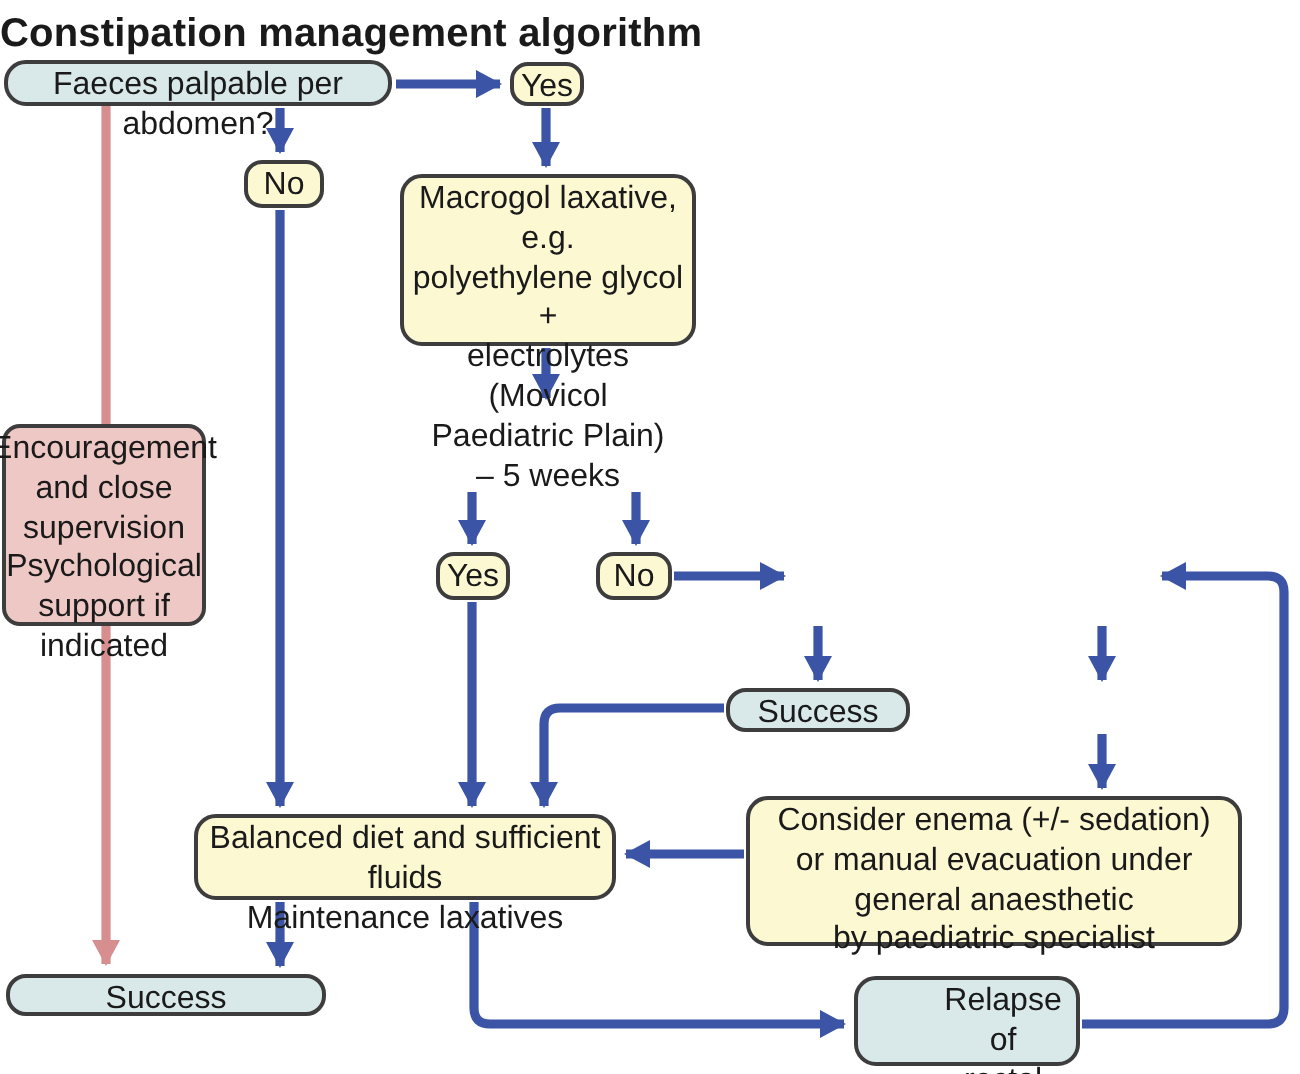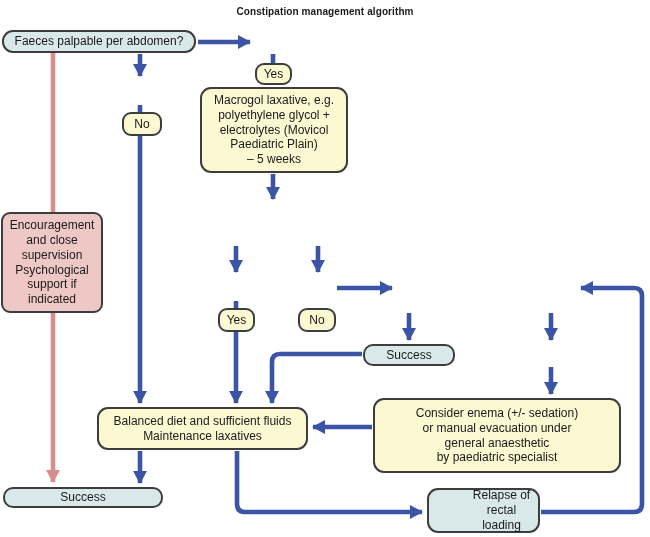--- a/index.html
+++ b/index.html
@@ -11,39 +11,39 @@
     --border:#3d3d3d;
     --text:#1a1a1a;
     --background:#ffffff;
   }
   html,body{margin:0;padding:0;background:#fff;}
   .canvas{
     position:relative;width:650px;height:537px;background:var(--background);
     font-family:"Liberation Sans", sans-serif;color:var(--text);overflow:hidden;
   }
   .diagram-title{
-    position:absolute;left:0;top:6px;width:650px;text-align:center;
-    font-size:10px;font-weight:bold;letter-spacing:0.1px;z-index:3;
+    position:absolute;left:0;top:6px;width:650px;
+    font-size:20px;font-weight:bold;letter-spacing:0.1px;z-index:3;
   }
   svg.edges{position:absolute;left:0;top:0;z-index:1;}
   .edge{fill:none;stroke-linecap:butt;}
   .edge-blue{stroke:var(--arrow-blue);stroke-width:4.6px;}
   .edge-pink{stroke:var(--line-pink);stroke-width:4.6px;}
   .head-blue{fill:var(--arrow-blue);}
   .head-pink{fill:var(--line-pink);}
   .node{
     position:absolute;box-sizing:border-box;z-index:2;
     border:2px solid var(--border);border-radius:11px;
-    display:flex;align-items:center;justify-content:center;text-align:center;
-    font-size:12px;line-height:1.24;white-space:pre-line;padding:1px 3px;
+    display:flex;justify-content:center;text-align:center;
+    font-size:16px;line-height:1.24;white-space:pre-line;padding:1px 3px;
   }
   .teal{background:var(--box-teal);}
   .yellow{background:var(--box-yellow);}
   .pink{background:var(--box-pink);}
-  .small{border-radius:9px;margin-top:32px;}
+  .small{border-radius:9px;}
   .pill{border-radius:10px;}
   
   .n-faeces{left:2px;top:30px;width:194px;height:23px;}
   .n-yes-top{left:255px;top:31px;width:37px;height:22px;}
   .n-no-top{left:122px;top:80px;width:40px;height:24px;}
   .n-macrogol{left:200px;top:87px;width:148px;height:86px;}
   .n-pass-stool{left:202px;top:203px;width:146px;height:42px;}
   .n-yes2{left:218px;top:276px;width:37px;height:24px;}
   .n-no2{left:298px;top:276px;width:38px;height:24px;}
   .n-stimulant{left:397px;top:232px;width:178px;height:80px;}

